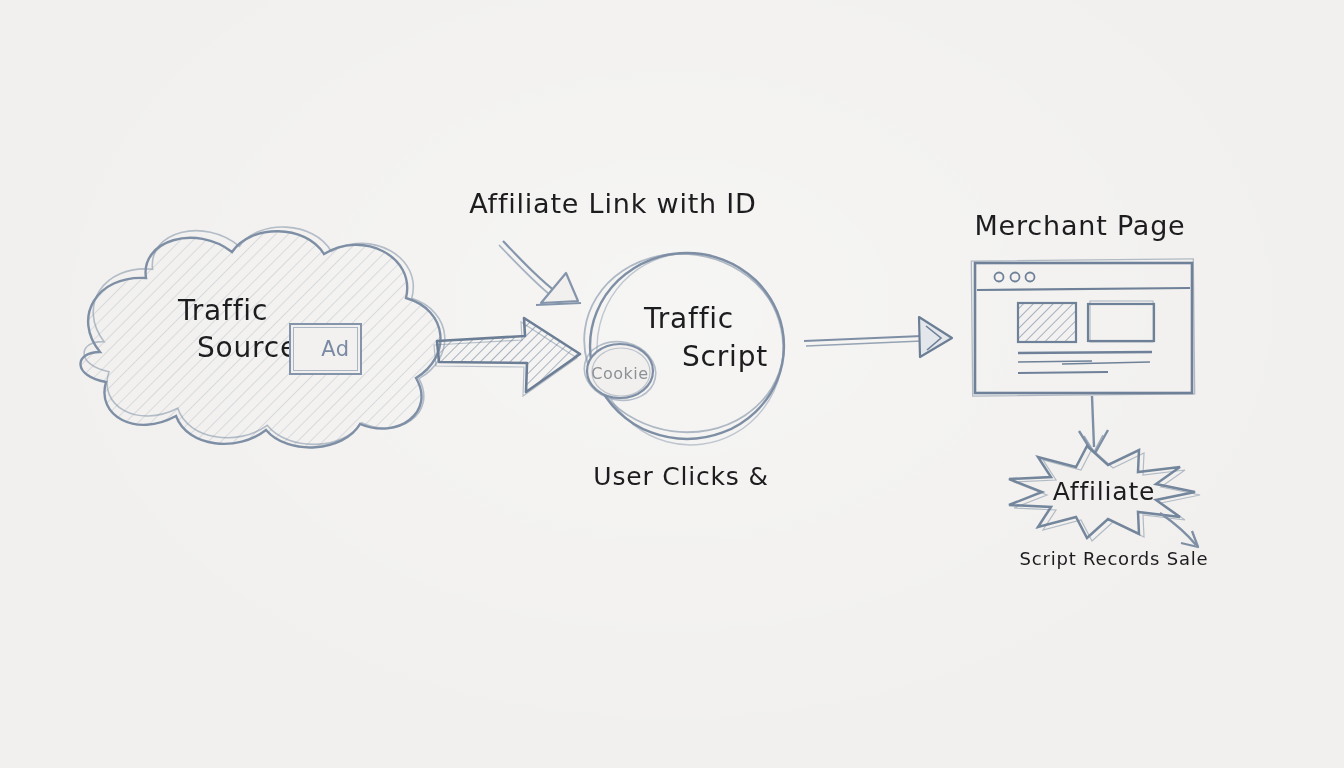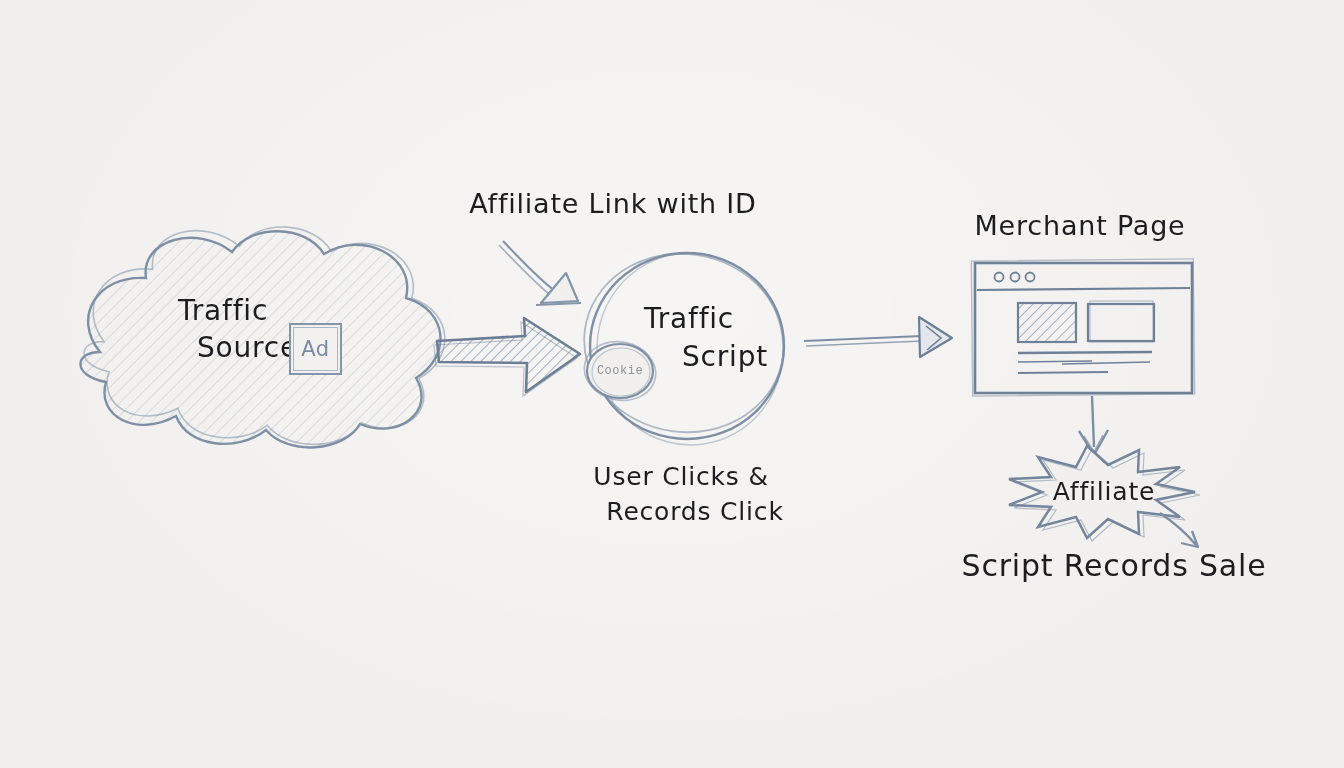--- a/index.html
+++ b/index.html
@@ -21,29 +21,29 @@
     color:#1d1d1f;
     letter-spacing:.8px;
     white-space:nowrap;
     font-weight:500;
   }
   .txt.center{transform:translateX(-50%);}
   .lbl-lg{font-size:27px;}
   .lbl-md{font-size:25px;}
   .node-lbl{font-size:28px;}
   .cookie-lbl{
-    font-size:12px;color:#8d9196;letter-spacing:.5px;font-family:Liberation Mono, monospace;
+    font-size:16px;color:#8d9196;letter-spacing:.5px;
   }
   .ad-badge{
     position:absolute;left:289px;top:323px;width:49px;height:48px;
     border:2.5px solid #8495ab;
     box-shadow:inset 0 0 0 2px #f1f0ee, inset 0 0 0 3px #aab6c6;
     background:#f2f1ef;
     display:flex;align-items:center;justify-content:center;
-    color:#7a8aa4;font-size:21px;letter-spacing:.5px;
+    color:#7a8aa4;font-size:21px;letter-spacing:.5px;padding-left:20px;
   }
 </style>
 </head>
 <body>
 
 <div class="canvas">
 
   <svg class="sketch-svg" viewBox="0 0 1344 768">
     <defs>
       <pattern id="hatchLight" width="9" height="9" patternUnits="userSpaceOnUse" patternTransform="rotate(45)">
@@ -141,21 +141,20 @@
   </div>
 
   <div class="txt lbl-lg center" style="left:613px;top:188px;">Affiliate Link with ID</div>
 
   <div class="txt node-lbl center" style="left:689px;top:302px;">Traffic</div>
   <div class="txt node-lbl center" style="left:725px;top:340px;">Script</div>
 
   <div class="txt cookie-lbl center" style="left:620px;top:364px;">Cookie</div>
 
   <div class="txt lbl-md center" style="left:681px;top:462px;text-align:right;">User Clicks &amp;</div>
-  <div class="txt lbl-md center" style="left:695px;top:497px;">Records Click</div>
 
   <div class="txt lbl-lg center" style="left:1080px;top:210px;">Merchant Page</div>
 
   <div class="txt lbl-md center" style="left:1104px;top:477px;">Affiliate</div>
 
-  <div class="txt lbl-lg center" style="left:1114px;top:548px;font-size:30px;">Script Records Sale</div>
+  <div class="txt lbl-lg center" style="left:1114px;top:548px;font-size:18px;">Script Records Sale</div>
 
 </div>
 
 </body></html>

